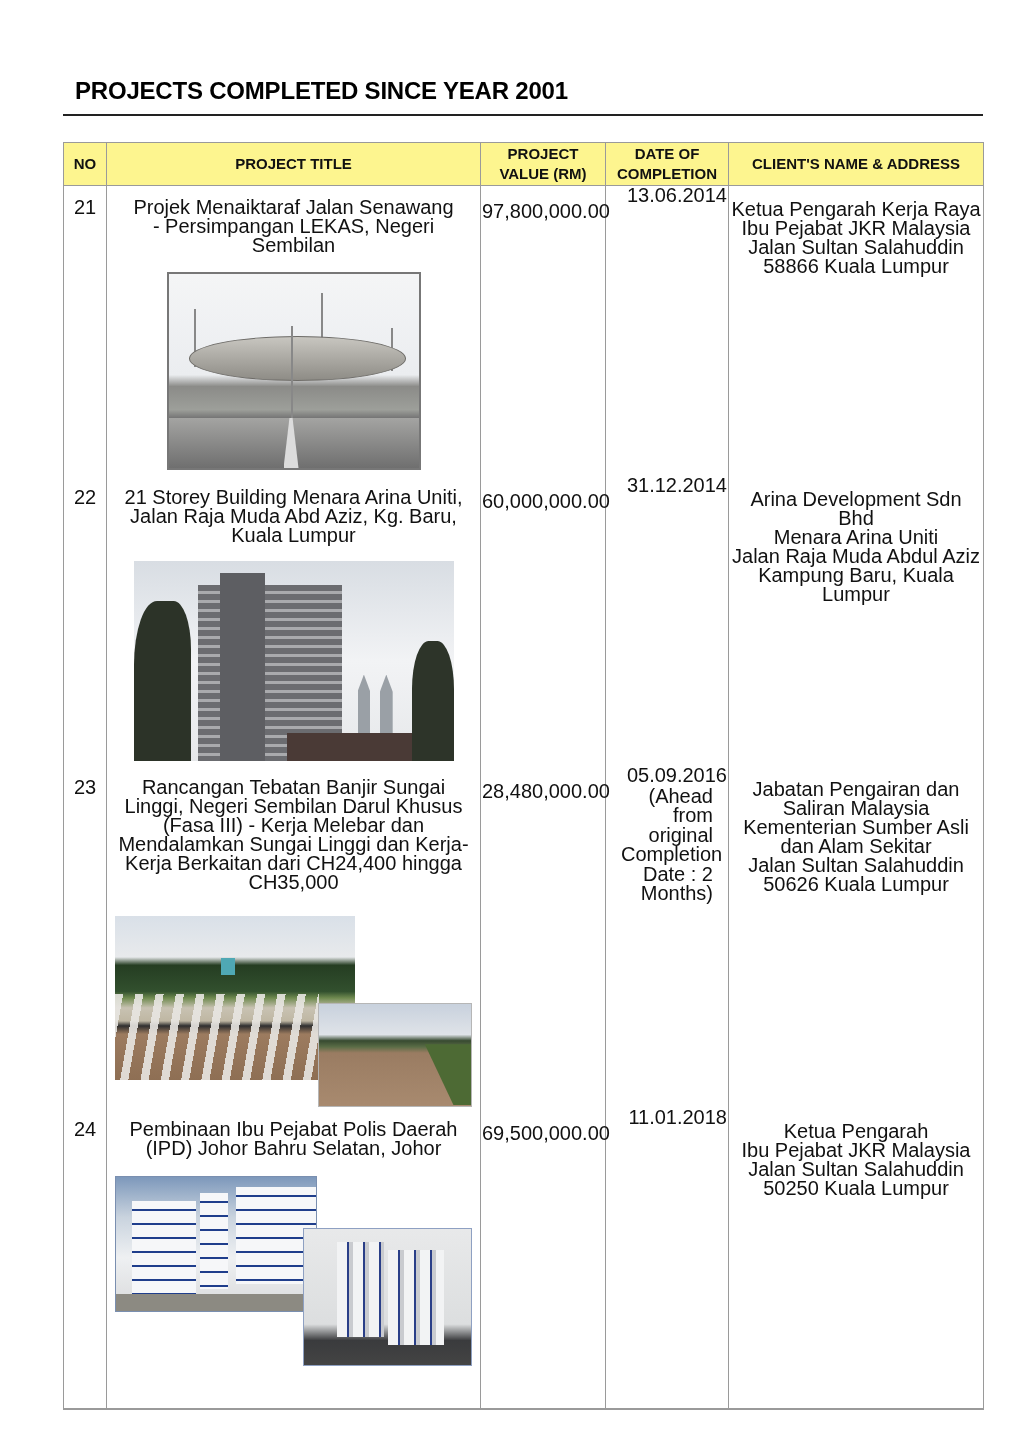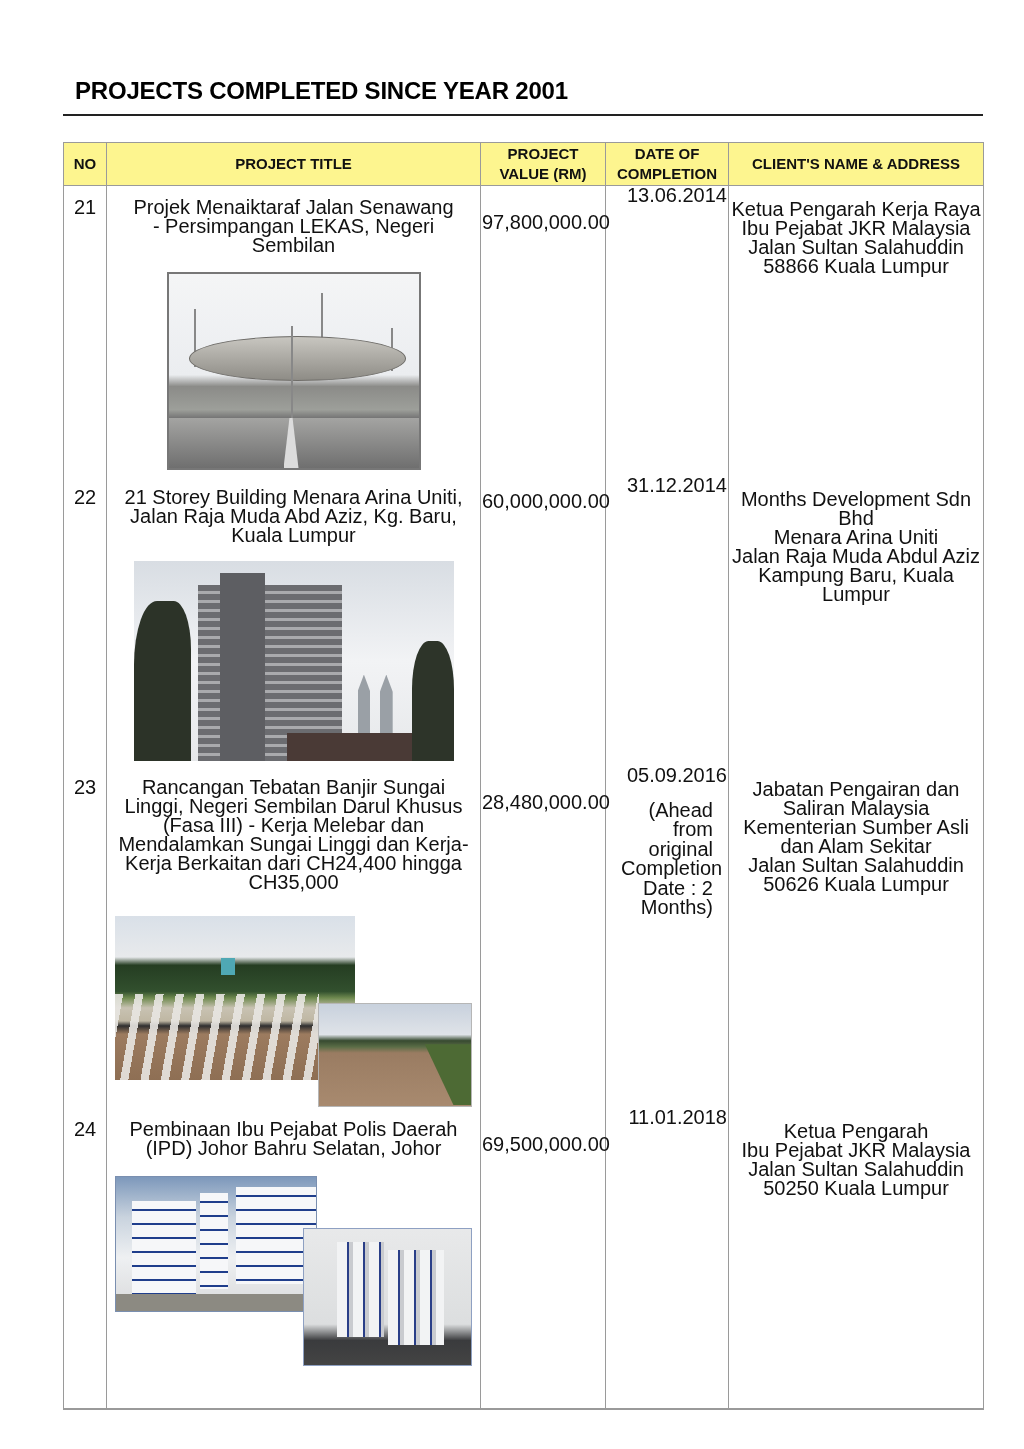--- a/index.html
+++ b/index.html
@@ -11,24 +11,24 @@
 
   table.projects { position: absolute; left: 63px; top: 142px; width: 920px; height: 1268px;
                    border-collapse: collapse; table-layout: fixed; }
   table.projects th, table.projects td { border: 1px solid #9a9a9a; }
   table.projects thead th { background: #fdf58f; font-size: 15px; font-weight: bold; line-height: 20px;
                             height: 42px; padding: 0 2px; text-align: center; vertical-align: middle; color: #111; }
   table.projects td { vertical-align: top; font-size: 20px; line-height: 19px; border-top: none; border-bottom: none; }
   table.projects tbody tr:last-child td { border-bottom: 2px solid #9a9a9a; }
   .c-no { text-align: center; padding-top: 12px; }
   .c-title { text-align: center; padding: 12px 4px 0 4px; }
-  .c-val { text-align: center; padding-top: 27px; }
+  .c-val { text-align: center; padding-top: 16px; }
   .c-date { text-align: right; padding-top: 0; }
   .c-client { text-align: center; padding-top: 14px; line-height: 22.3px; font-size: 15px; }
-  .date-note { margin-top: 16px; line-height: 19.5px; }
+  .date-note { margin-top: 2px; line-height: 19.5px; }
 
   .photo-wrap { position: relative; margin: 0 auto; }
   .photo { position: absolute; overflow: hidden; border: 1px solid #b8c4d4; box-sizing: border-box; }
 
   
   .ph-flyover { background: linear-gradient(#f4f5f6 0%, #ebedf0 52%, #8b8b88 58%, #9d9f9a 70%, #777 74%, #8a8b8c 100%); border: 2px solid #777; }
   .ph-flyover .ring { position:absolute; left:8%; top:32%; width:86%; height:22%; border-radius:50%;
                       background: linear-gradient(#c8c6c0, #8e8c86); border:1px solid #6e6c68; }
   .ph-flyover .pole { position:absolute; width:2px; background:#888; }
   .ph-flyover .road { position:absolute; left:0; right:0; bottom:0; height:26%;
@@ -127,21 +127,21 @@
             <div class="tree-l"></div>
             <div class="tree-r"></div>
           </div>
         </div>
       </td>
       <td class="c-val" style="padding-top:16px">60,000,000.00</td>
       <td class="c-date">
         <div>31.12.2014</div>
       </td>
       <td class="c-client">
-        <div>Months Development Sdn Bhd</div>
+        <div>Arina Development Sdn Bhd</div>
         <div>Menara Arina Uniti</div>
         <div>Jalan Raja Muda Abdul Aziz</div>
         <div>Kampung Baru, Kuala Lumpur</div>
       </td>
     </tr>
 
     <tr style="height:313px">
       <td class="c-no">23</td>
       <td class="c-title">
         <div>Rancangan Tebatan Banjir Sungai Linggi, Negeri Sembilan Darul Khusus (Fasa III) - Kerja Melebar dan Mendalamkan Sungai Linggi dan Kerja-Kerja Berkaitan dari CH24,400 hingga CH35,000</div>

